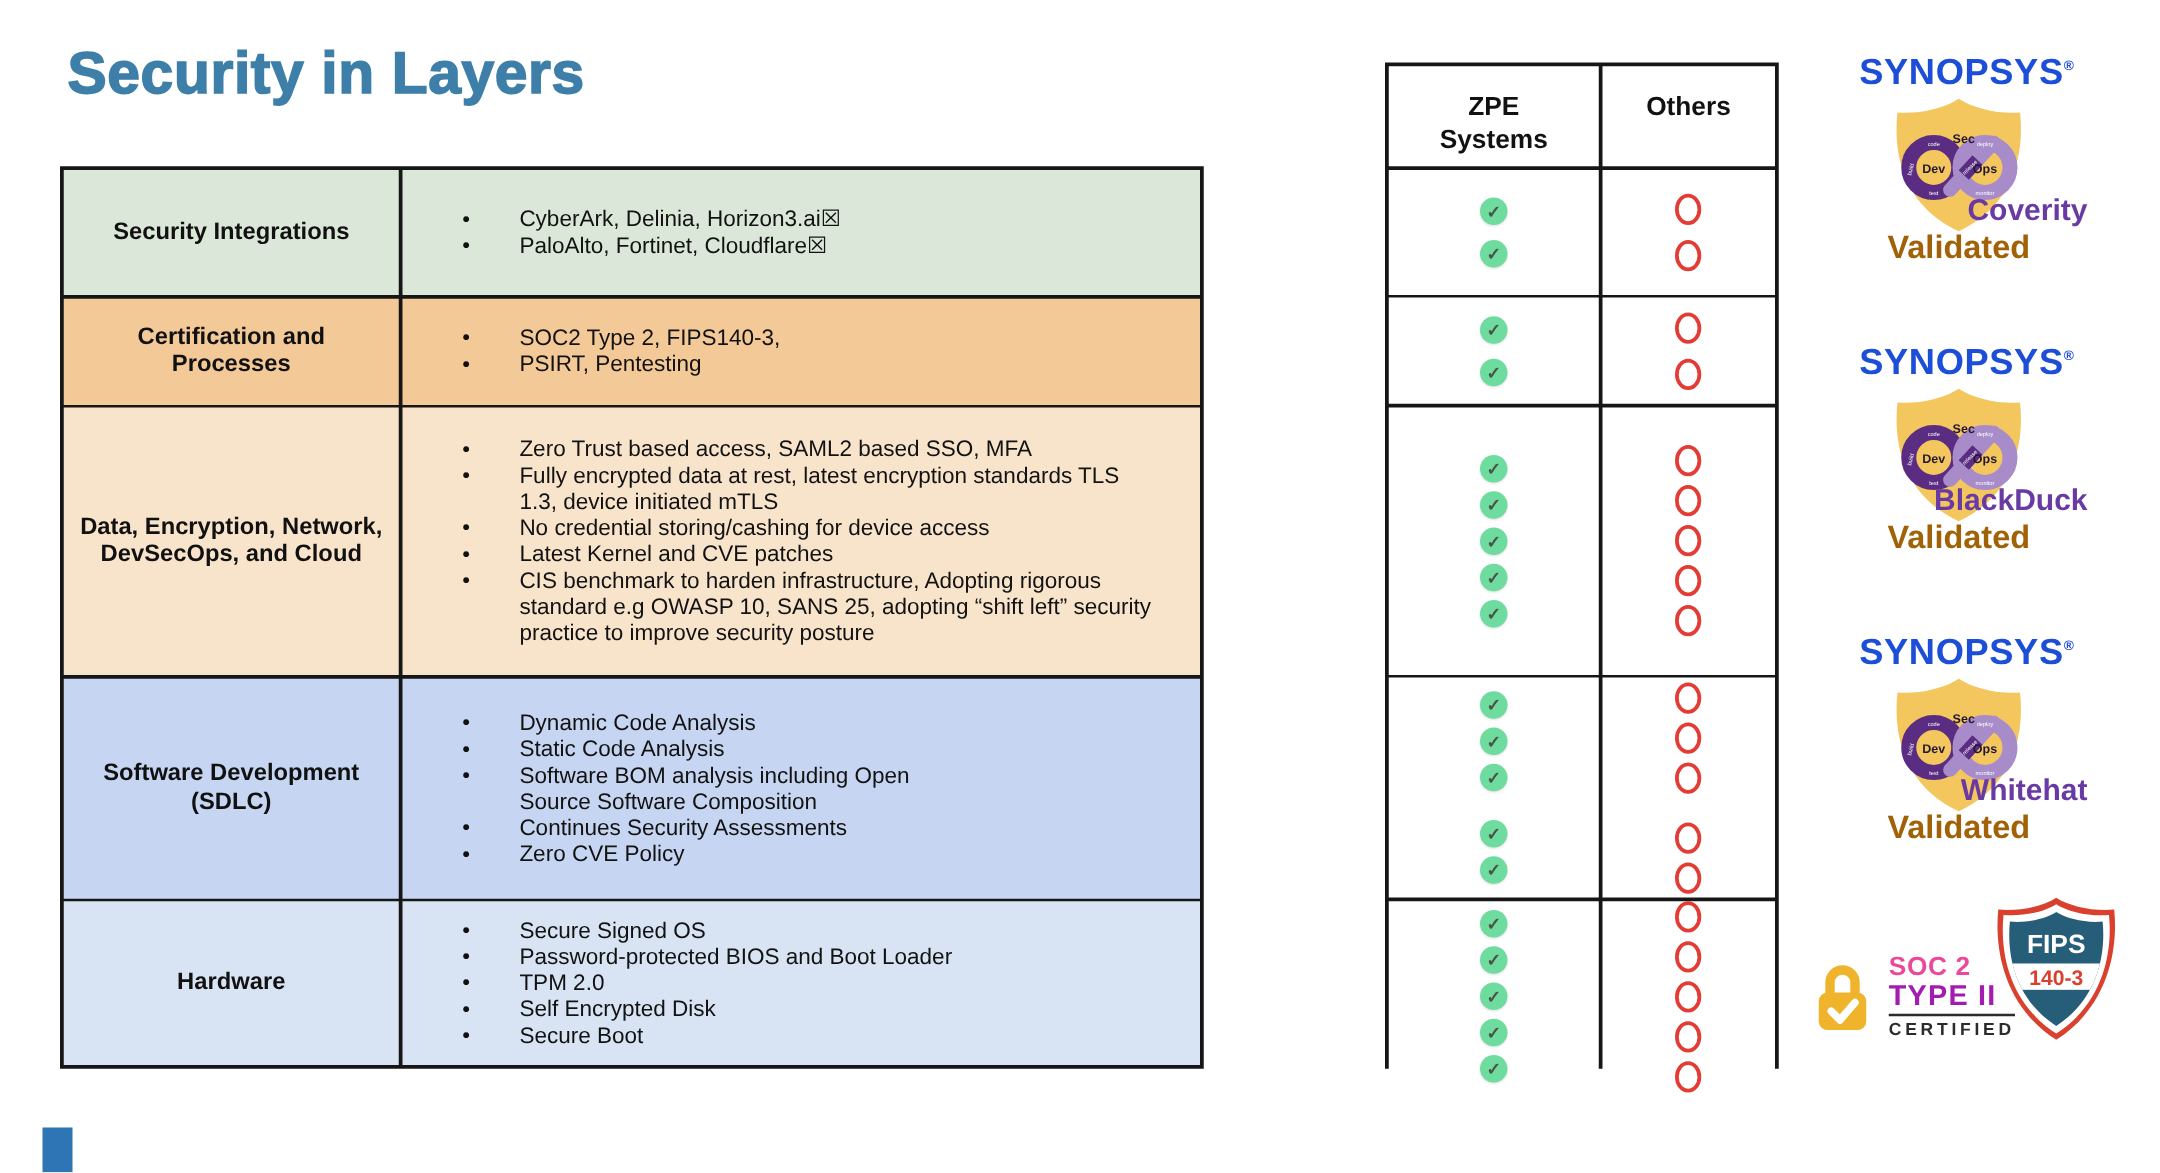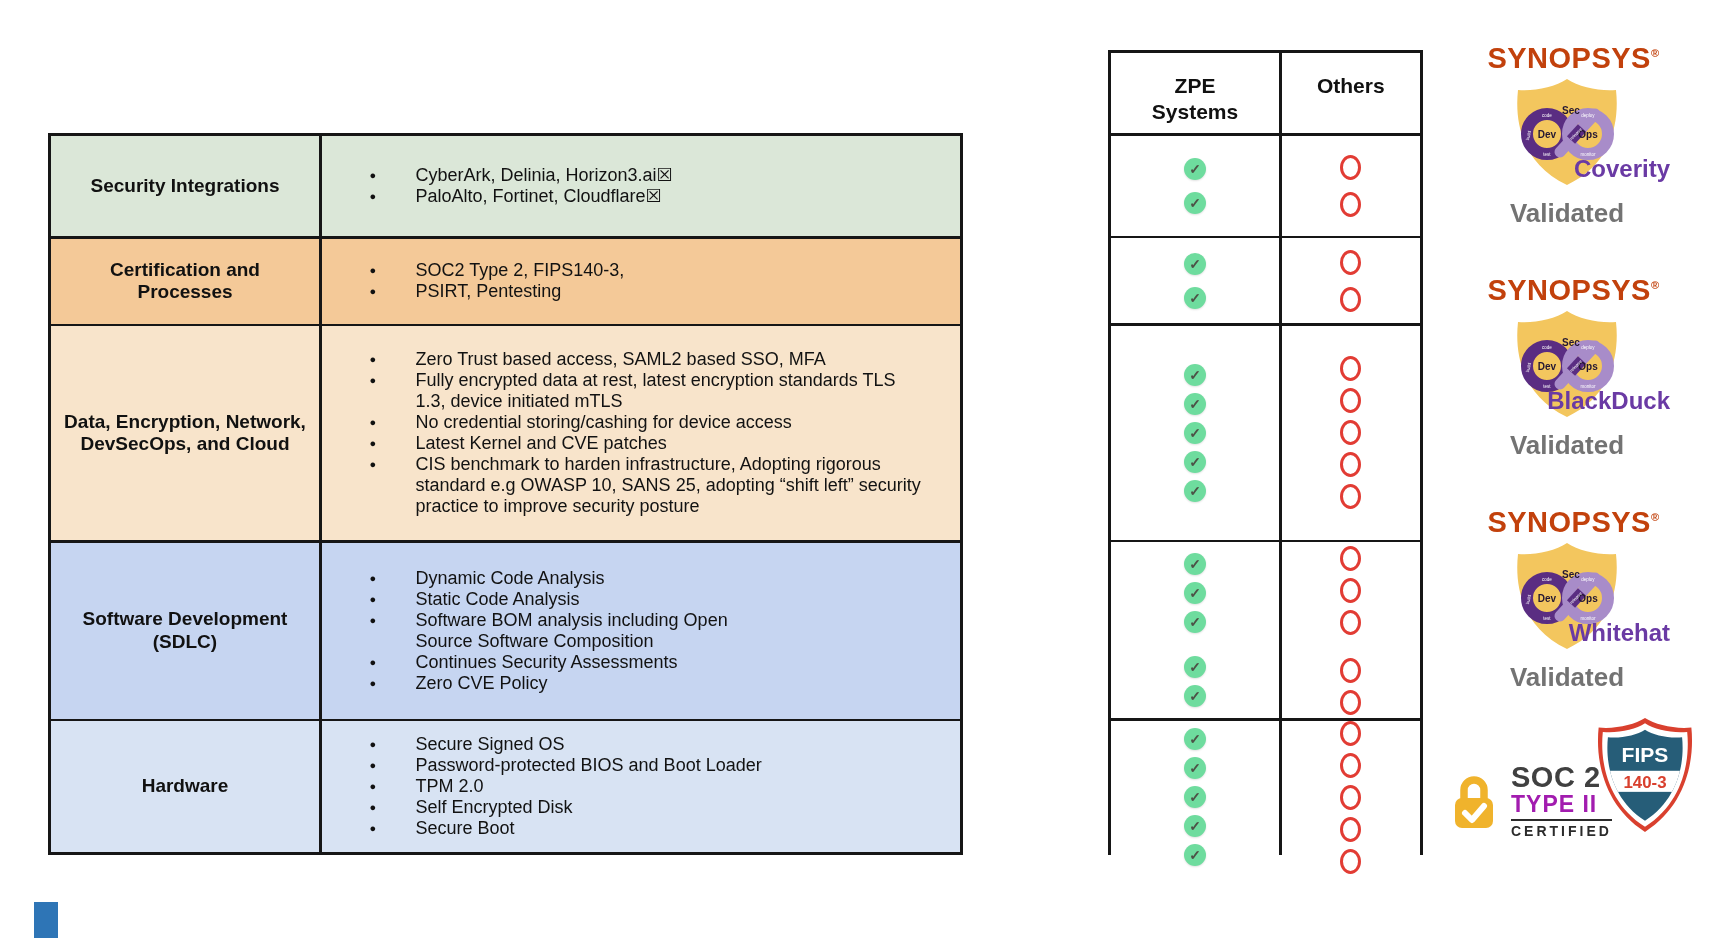--- a/index.html
+++ b/index.html
@@ -32,42 +32,43 @@
   .icell{background:#fff;display:flex;flex-direction:column;align-items:center;
          justify-content:center;gap:7px;}
   .chk{width:22px;height:22px;border-radius:50%;background:#6edc9e;color:#4c5246;
        font-size:14px;font-weight:700;display:flex;align-items:center;justify-content:center;
        box-shadow:0 1px 2px rgba(0,0,0,0.12);}
   .oh{width:15px;height:19px;border:3.5px solid #e23c34;border-radius:50%;box-sizing:content-box;}
 
   
   .badges{position:absolute;left:1462px;top:0;width:210px;height:938px;}
   .badge{position:absolute;left:0;width:210px;display:flex;flex-direction:column;align-items:center;}
-  .wordmark{font-size:29px;font-weight:800;color:#c2410c;letter-spacing:0.5px;line-height:1;margin-left:13px;}
+  .wordmark{font-size:29px;font-weight:800;color:#1d4ed8;letter-spacing:0.5px;line-height:1;margin-left:13px;}
   .wordmark sup{font-size:11px;font-weight:700;}
   .shield{display:block;margin-top:3px;}
   .product{font-size:24px;font-weight:700;color:#6a3aa4;margin-top:-32px;align-self:flex-end;
            margin-right:2px;position:relative;z-index:2;line-height:1.1;}
-  .validated{font-size:26px;font-weight:700;color:#737373;margin-top:17px;line-height:1.1;text-align:right;}
+  .validated{font-size:26px;font-weight:700;color:#a16207;margin-top:1px;line-height:1.1;text-align:right;}
 
   
   .soc2{position:absolute;left:1447px;top:763px;display:flex;align-items:center;gap:10px;}
   .soc2-text{display:flex;flex-direction:column;align-items:flex-start;}
-  .soc2-l1{font-size:29px;font-weight:800;color:#404040;line-height:1.0;letter-spacing:0.5px;}
+  .soc2-l1{font-size:21px;font-weight:800;color:#ec4899;line-height:1.0;letter-spacing:0.5px;}
   .soc2-l2{font-size:23px;font-weight:800;color:#a21caf;line-height:1.05;letter-spacing:1px;}
   .soc2-l3{font-size:14px;font-weight:700;letter-spacing:3px;color:#2b2b2b;border-top:2px solid #2b2b2b;
            margin-top:3px;padding-top:2px;}
   .fips{position:absolute;left:1592px;top:716px;}
   .corner{position:absolute;left:34px;top:902px;width:24px;height:36px;background:#2e75b6;}
 </style>
 </head>
 <body>
 
 <div class="slide">
 
+  <h1 class="title">Security in Layers</h1>
 
   <div class="main-table" id="mainTable">
       <div class="t-row" style="height: 100px;">
         <div class="cat" style="background: rgb(219, 231, 216);">Security Integrations</div>
         <div class="bul" style="background: rgb(219, 231, 216);">
           <div class="bwrap">
             <div class="b-item">
               <span class="dot">●</span>
               <span class="btxt">CyberArk, Delinia, Horizon3.ai☒</span>
             </div>

